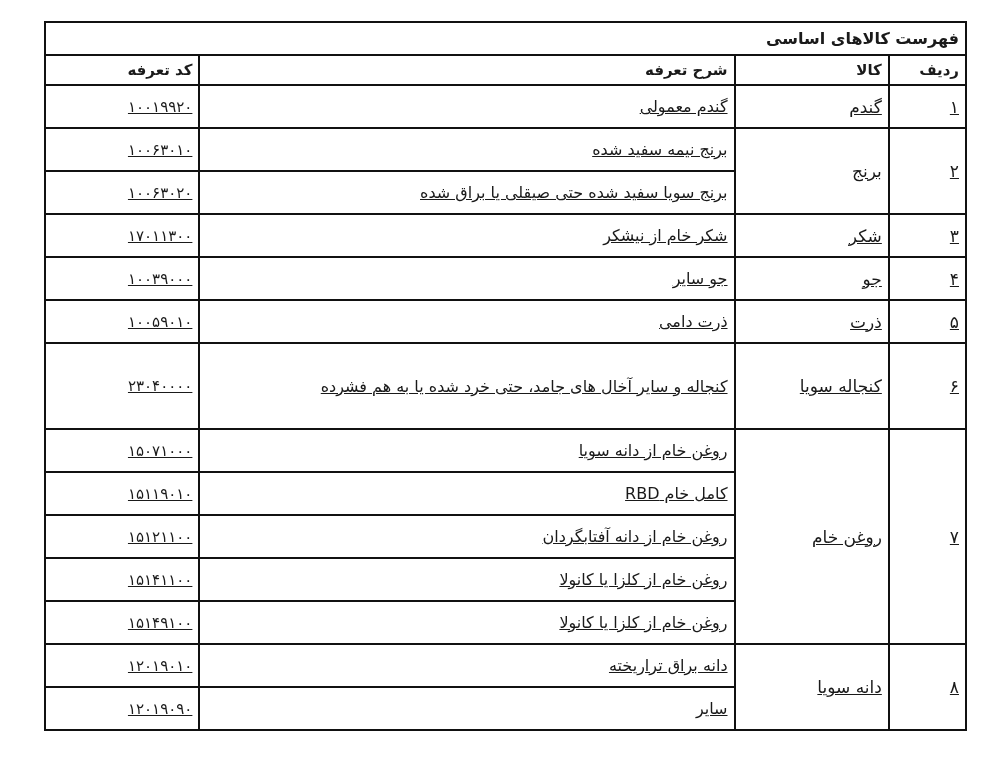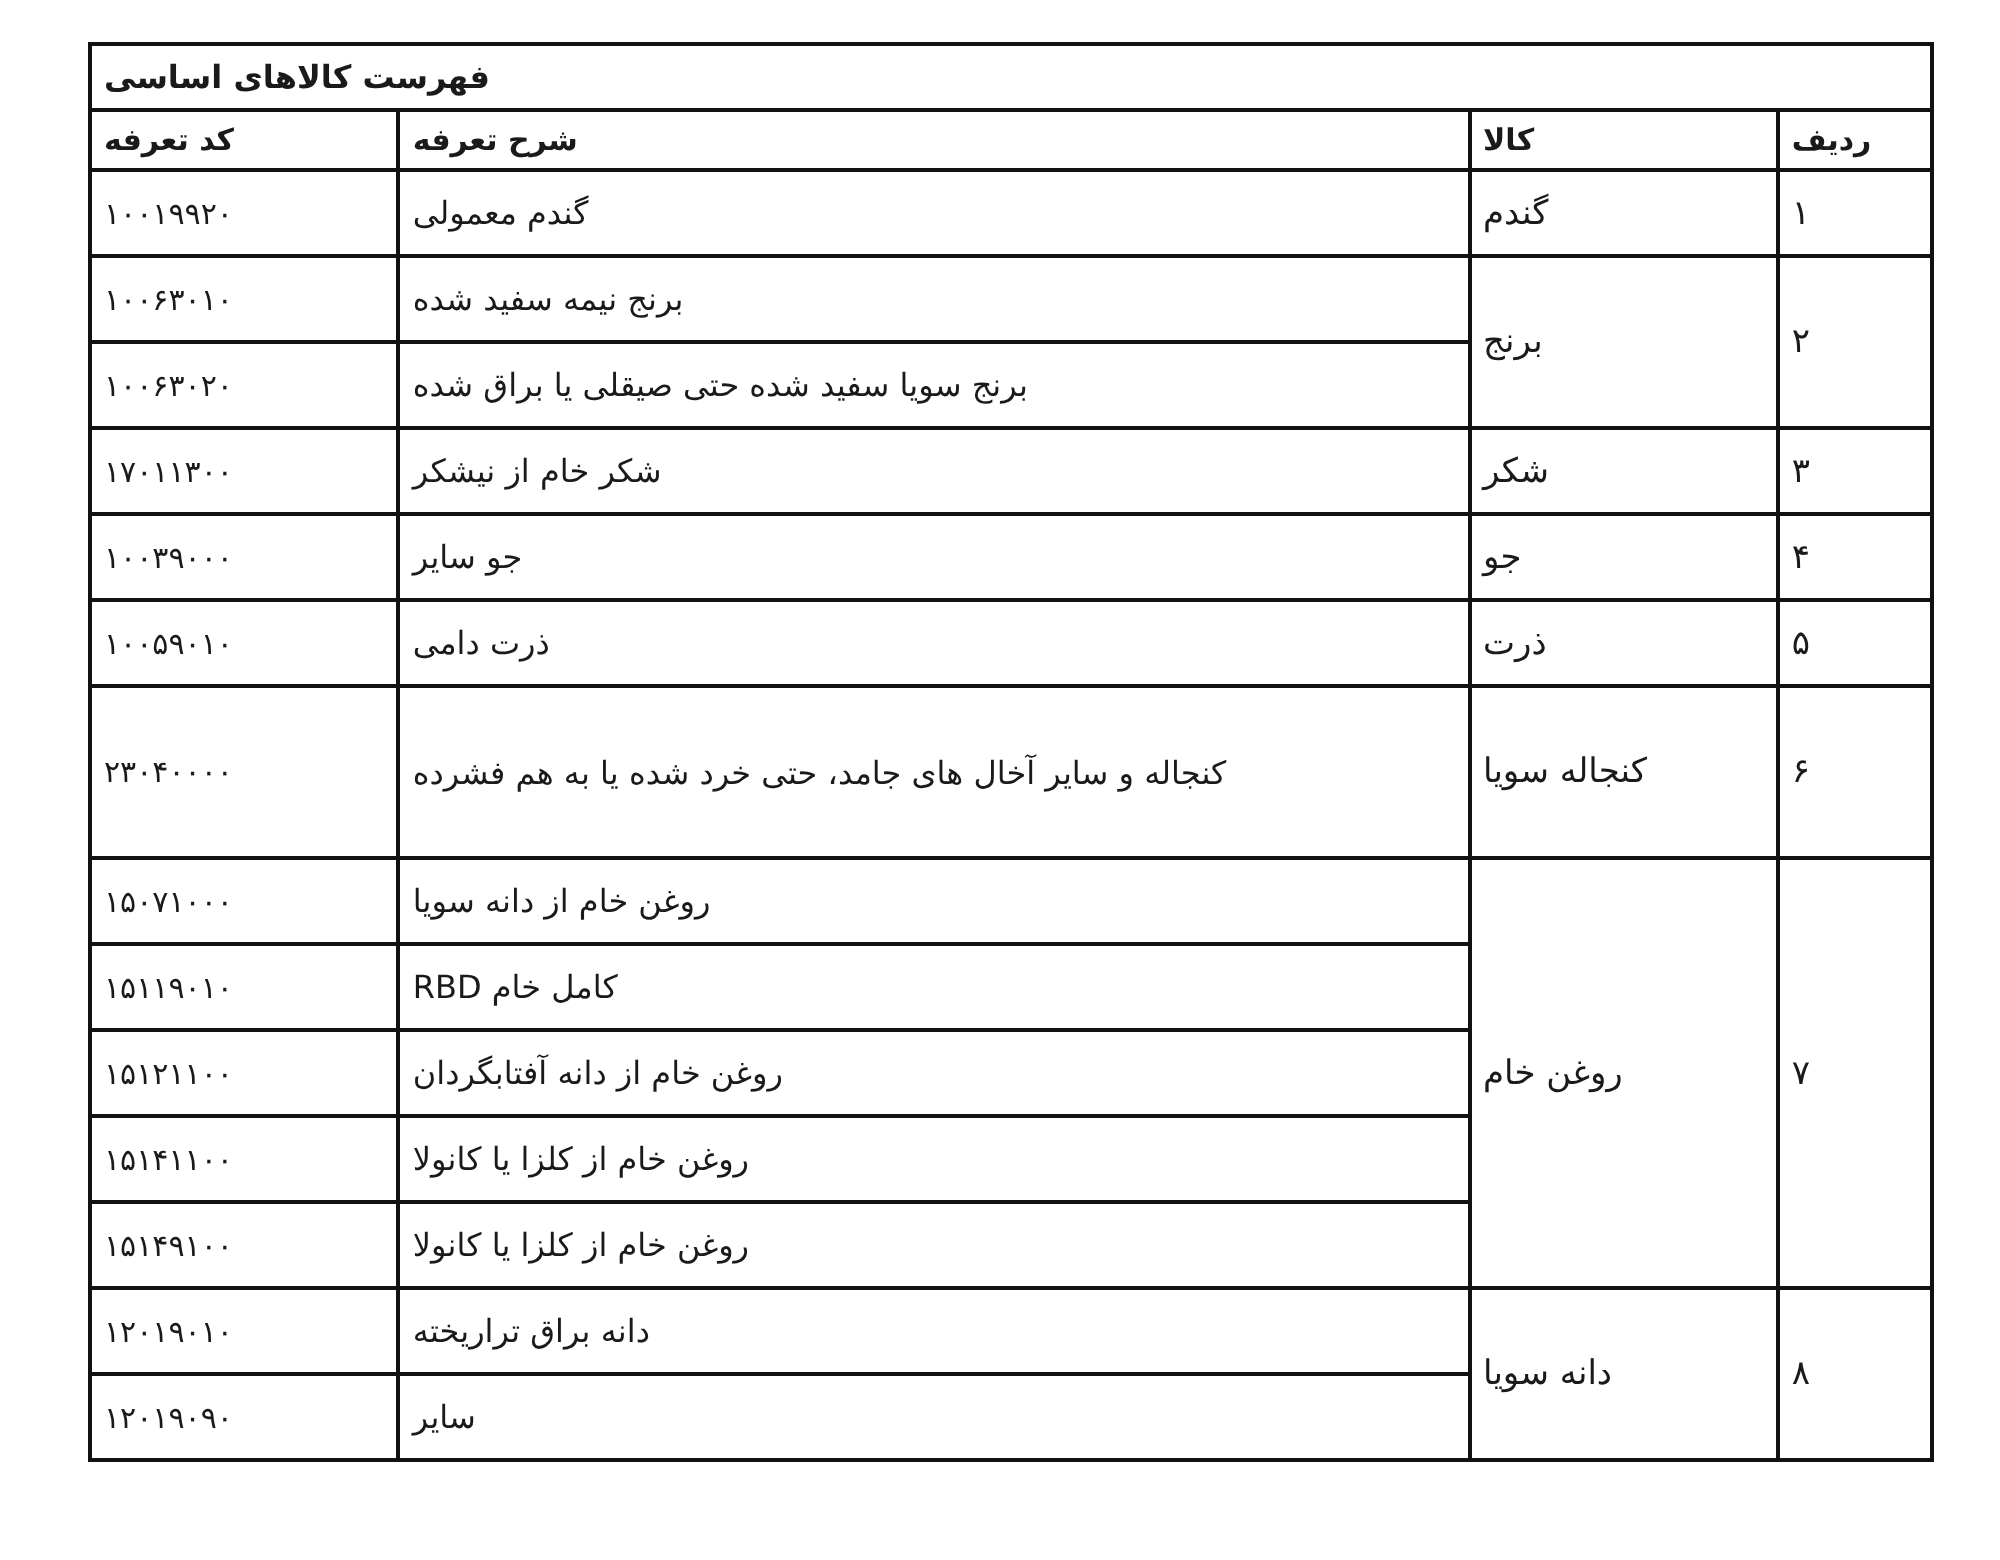--- a/index.html
+++ b/index.html
@@ -19,41 +19,41 @@
       position: absolute;
       left: 44px;
       top: 21px;
       width: 923px;
       border-collapse: collapse;
       table-layout: fixed;
       direction: rtl;
     }
     .tbl td, .tbl th {
       border: 2px solid #111;
-      text-align: left;
+      text-align: right;
       vertical-align: middle;
       padding: 0 6px;
       overflow: hidden;
       white-space: nowrap;
     }
     .title-row th {
       height: 31px;
       font-size: 16px;
       font-weight: bold;
     }
     .head-row th {
       height: 28px;
       font-size: 15px;
       font-weight: bold;
     }
     .c-radif { width: 76px; }
     .c-kala { width: 152px; }
     .c-desc { width: 527px; }
     .c-code { width: 152px; }
-    td { font-size: 16px; }
+    td { font-size: 16px; text-decoration: underline; }
     td.code { font-size: 15px; letter-spacing: 0.5px; }
     tr.h43 td { height: 41px; }
     tr.h86 td { height: 84px; }
     td.kala, td.radif { font-size: 17px; }
   </style>
 </head>
 <body>
 
 <table class="tbl">
   <colgroup>

